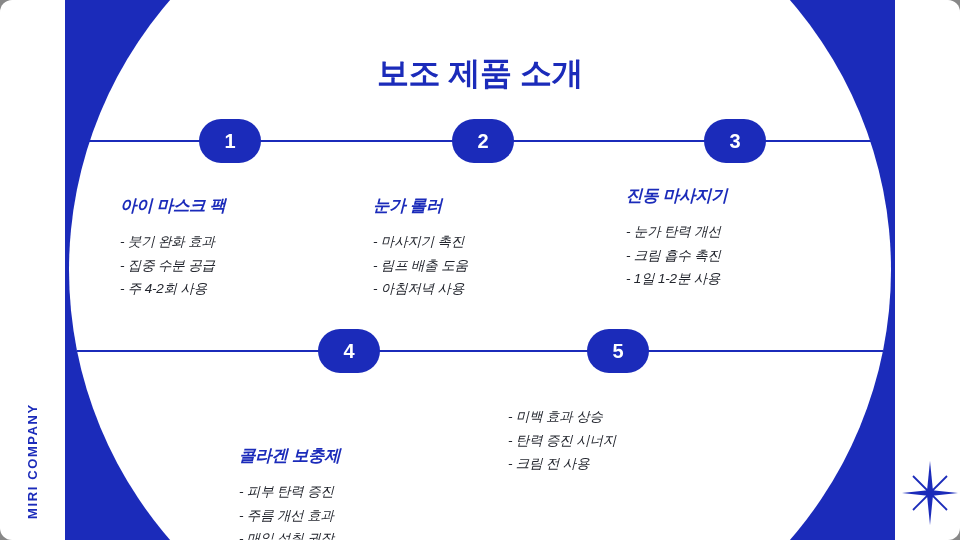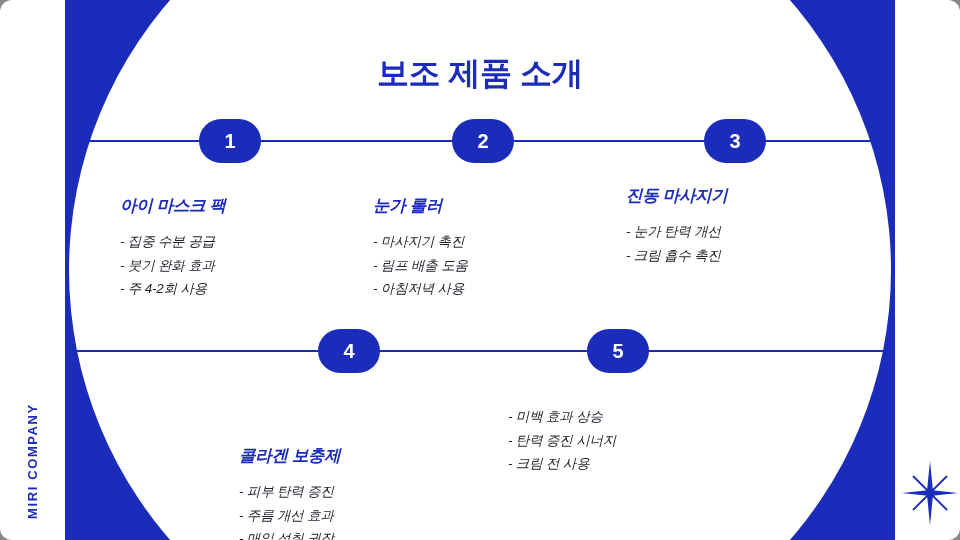--- a/index.html
+++ b/index.html
@@ -127,36 +127,37 @@
   </div>
   <div class="badge b4">
     <span>4</span>
   </div>
   <div class="badge b5">
     <span>5</span>
   </div>
 
   <div class="card c1">
     <div class="card-title">아이 마스크 팩</div>
+    <div class="bullet">- 붓기 완화 효과</div>
     <div class="bullet">- 집중 수분 공급</div>
-    <div class="bullet">- 붓기 완화 효과</div>
     <div class="bullet">- 주 4-2회 사용</div>
   </div>
 
   <div class="card c2">
     <div class="card-title">눈가 롤러</div>
     <div class="bullet">- 마사지기 촉진</div>
     <div class="bullet">- 림프 배출 도움</div>
     <div class="bullet">- 아침저녁 사용</div>
   </div>
 
   <div class="card c3">
     <div class="card-title">진동 마사지기</div>
     <div class="bullet">- 눈가 탄력 개선</div>
     <div class="bullet">- 크림 흡수 촉진</div>
+    <div class="bullet">- 1일 1-2분 사용</div>
   </div>
 
   <div class="card c4">
     <div class="card-title">콜라겐 보충제</div>
     <div class="bullet">- 피부 탄력 증진</div>
     <div class="bullet">- 주름 개선 효과</div>
     <div class="bullet">- 매일 섭취 권장</div>
   </div>
 
   <div class="card c5">

